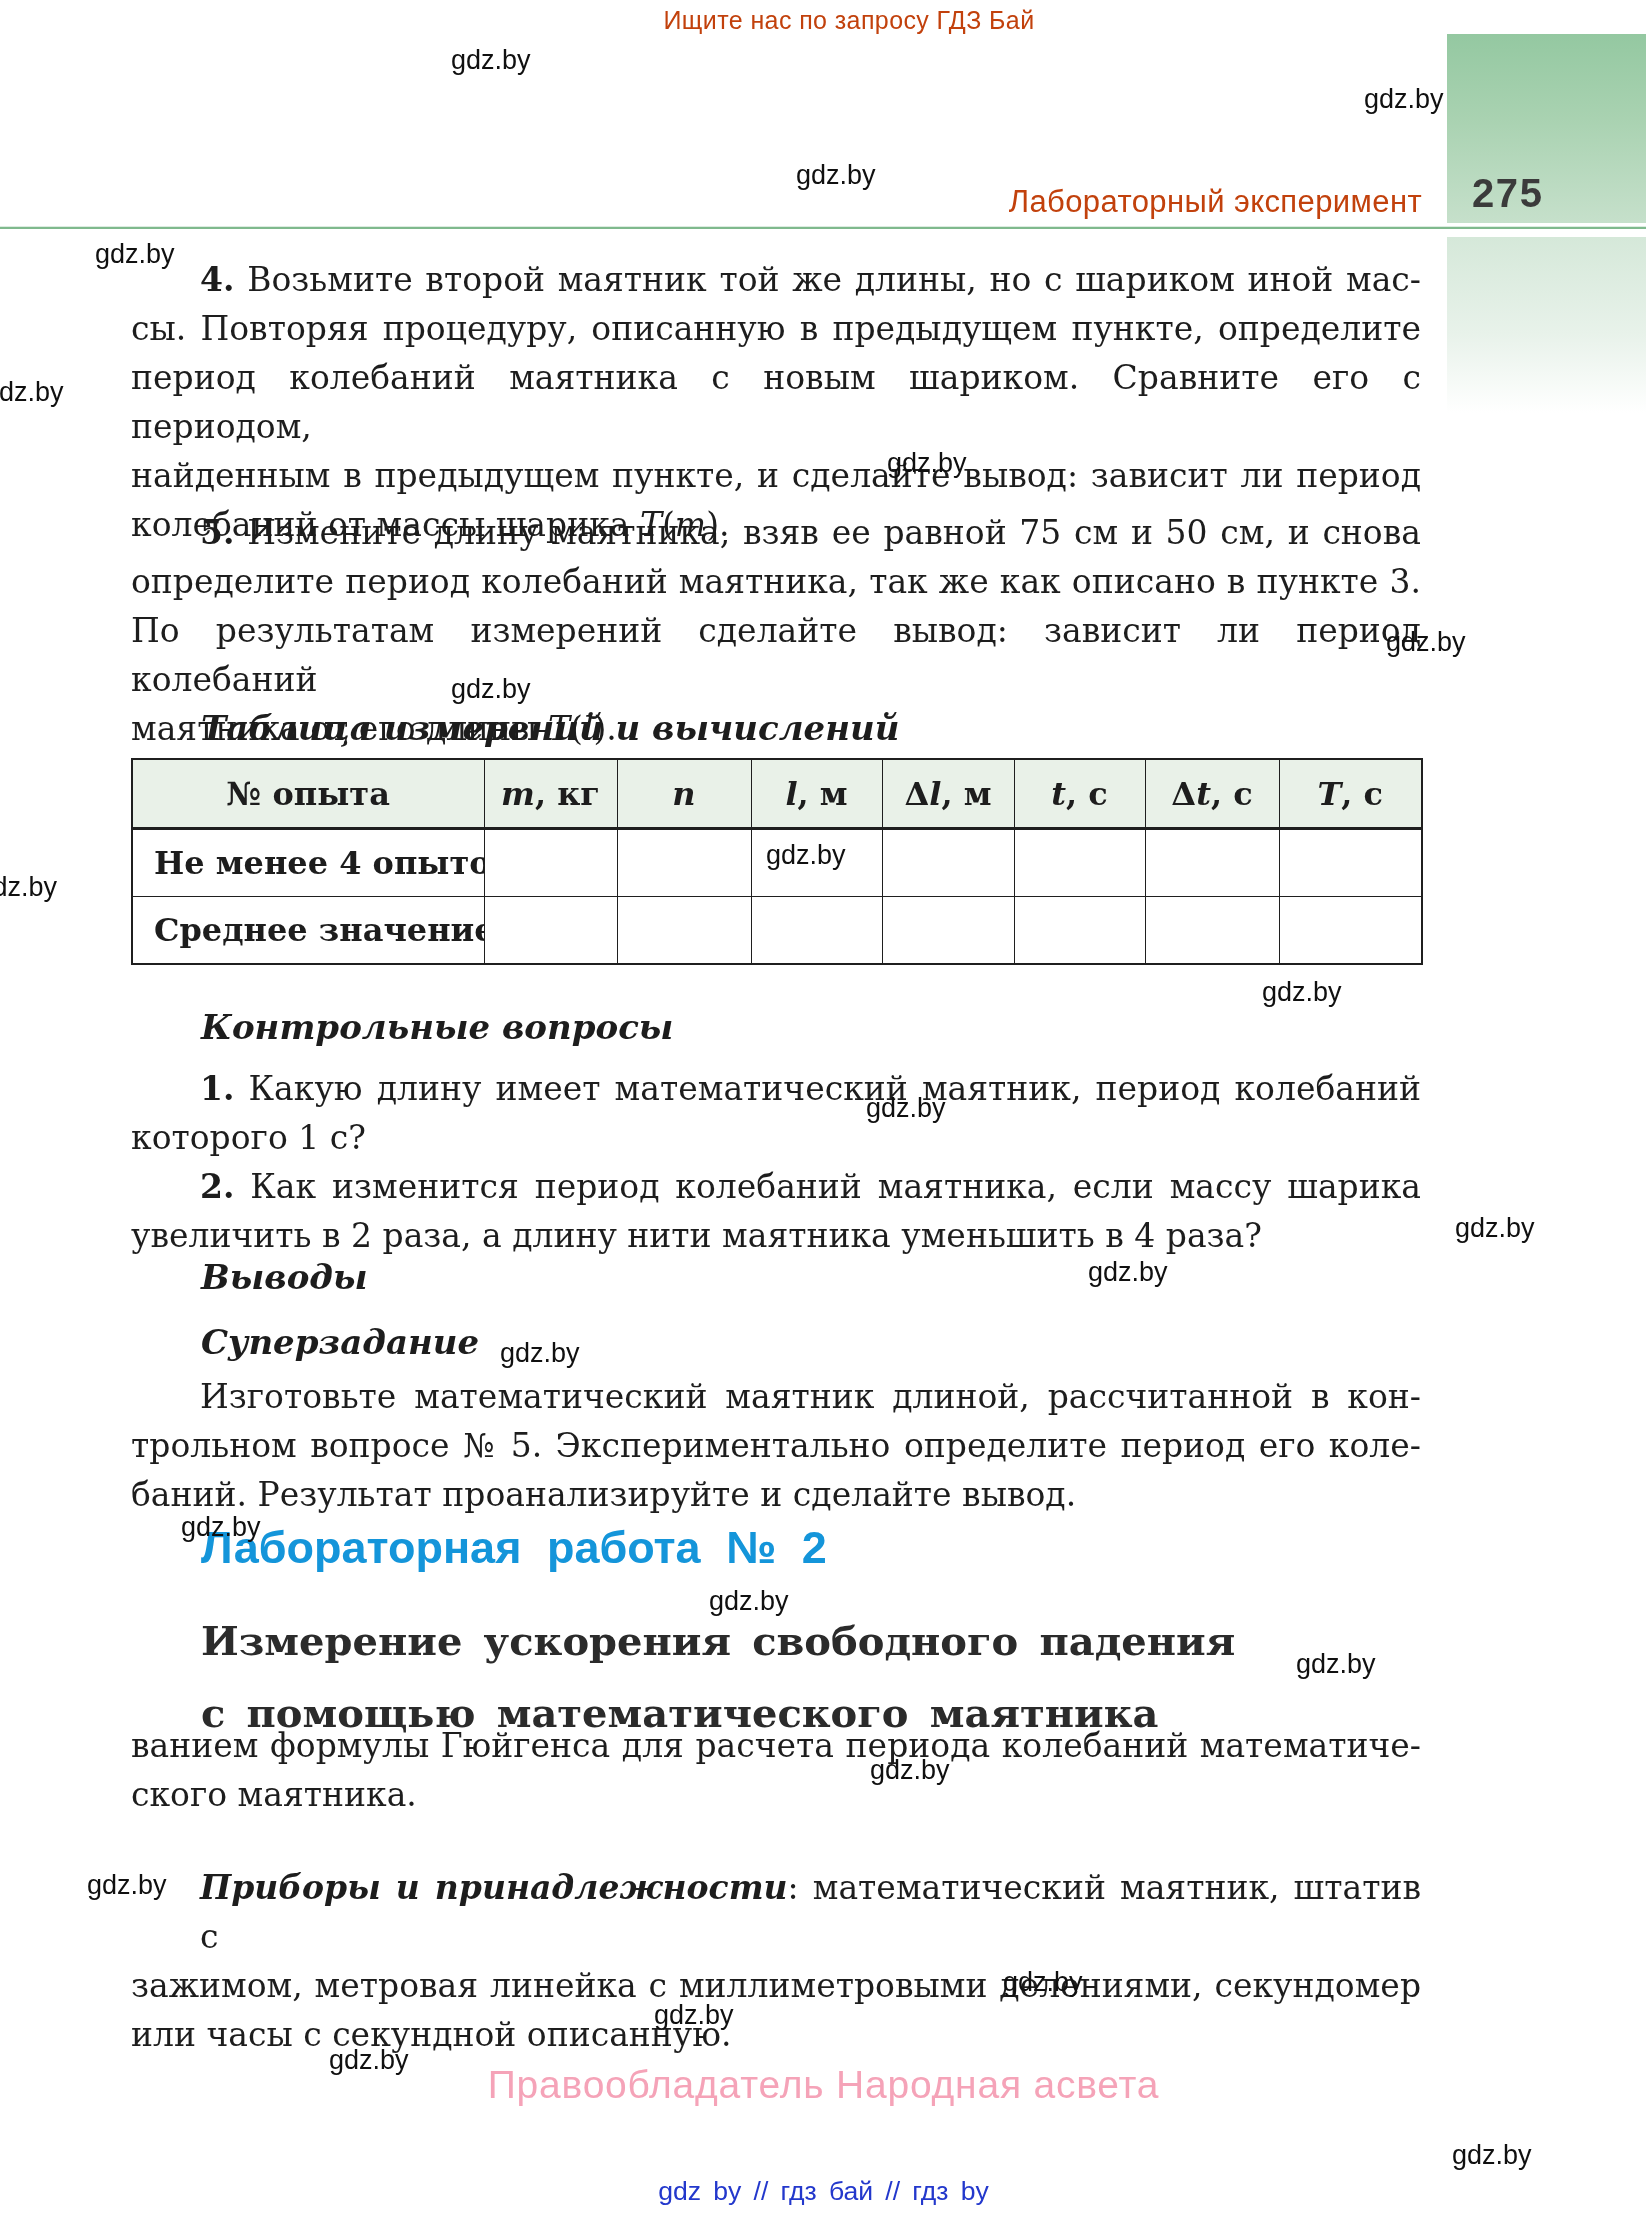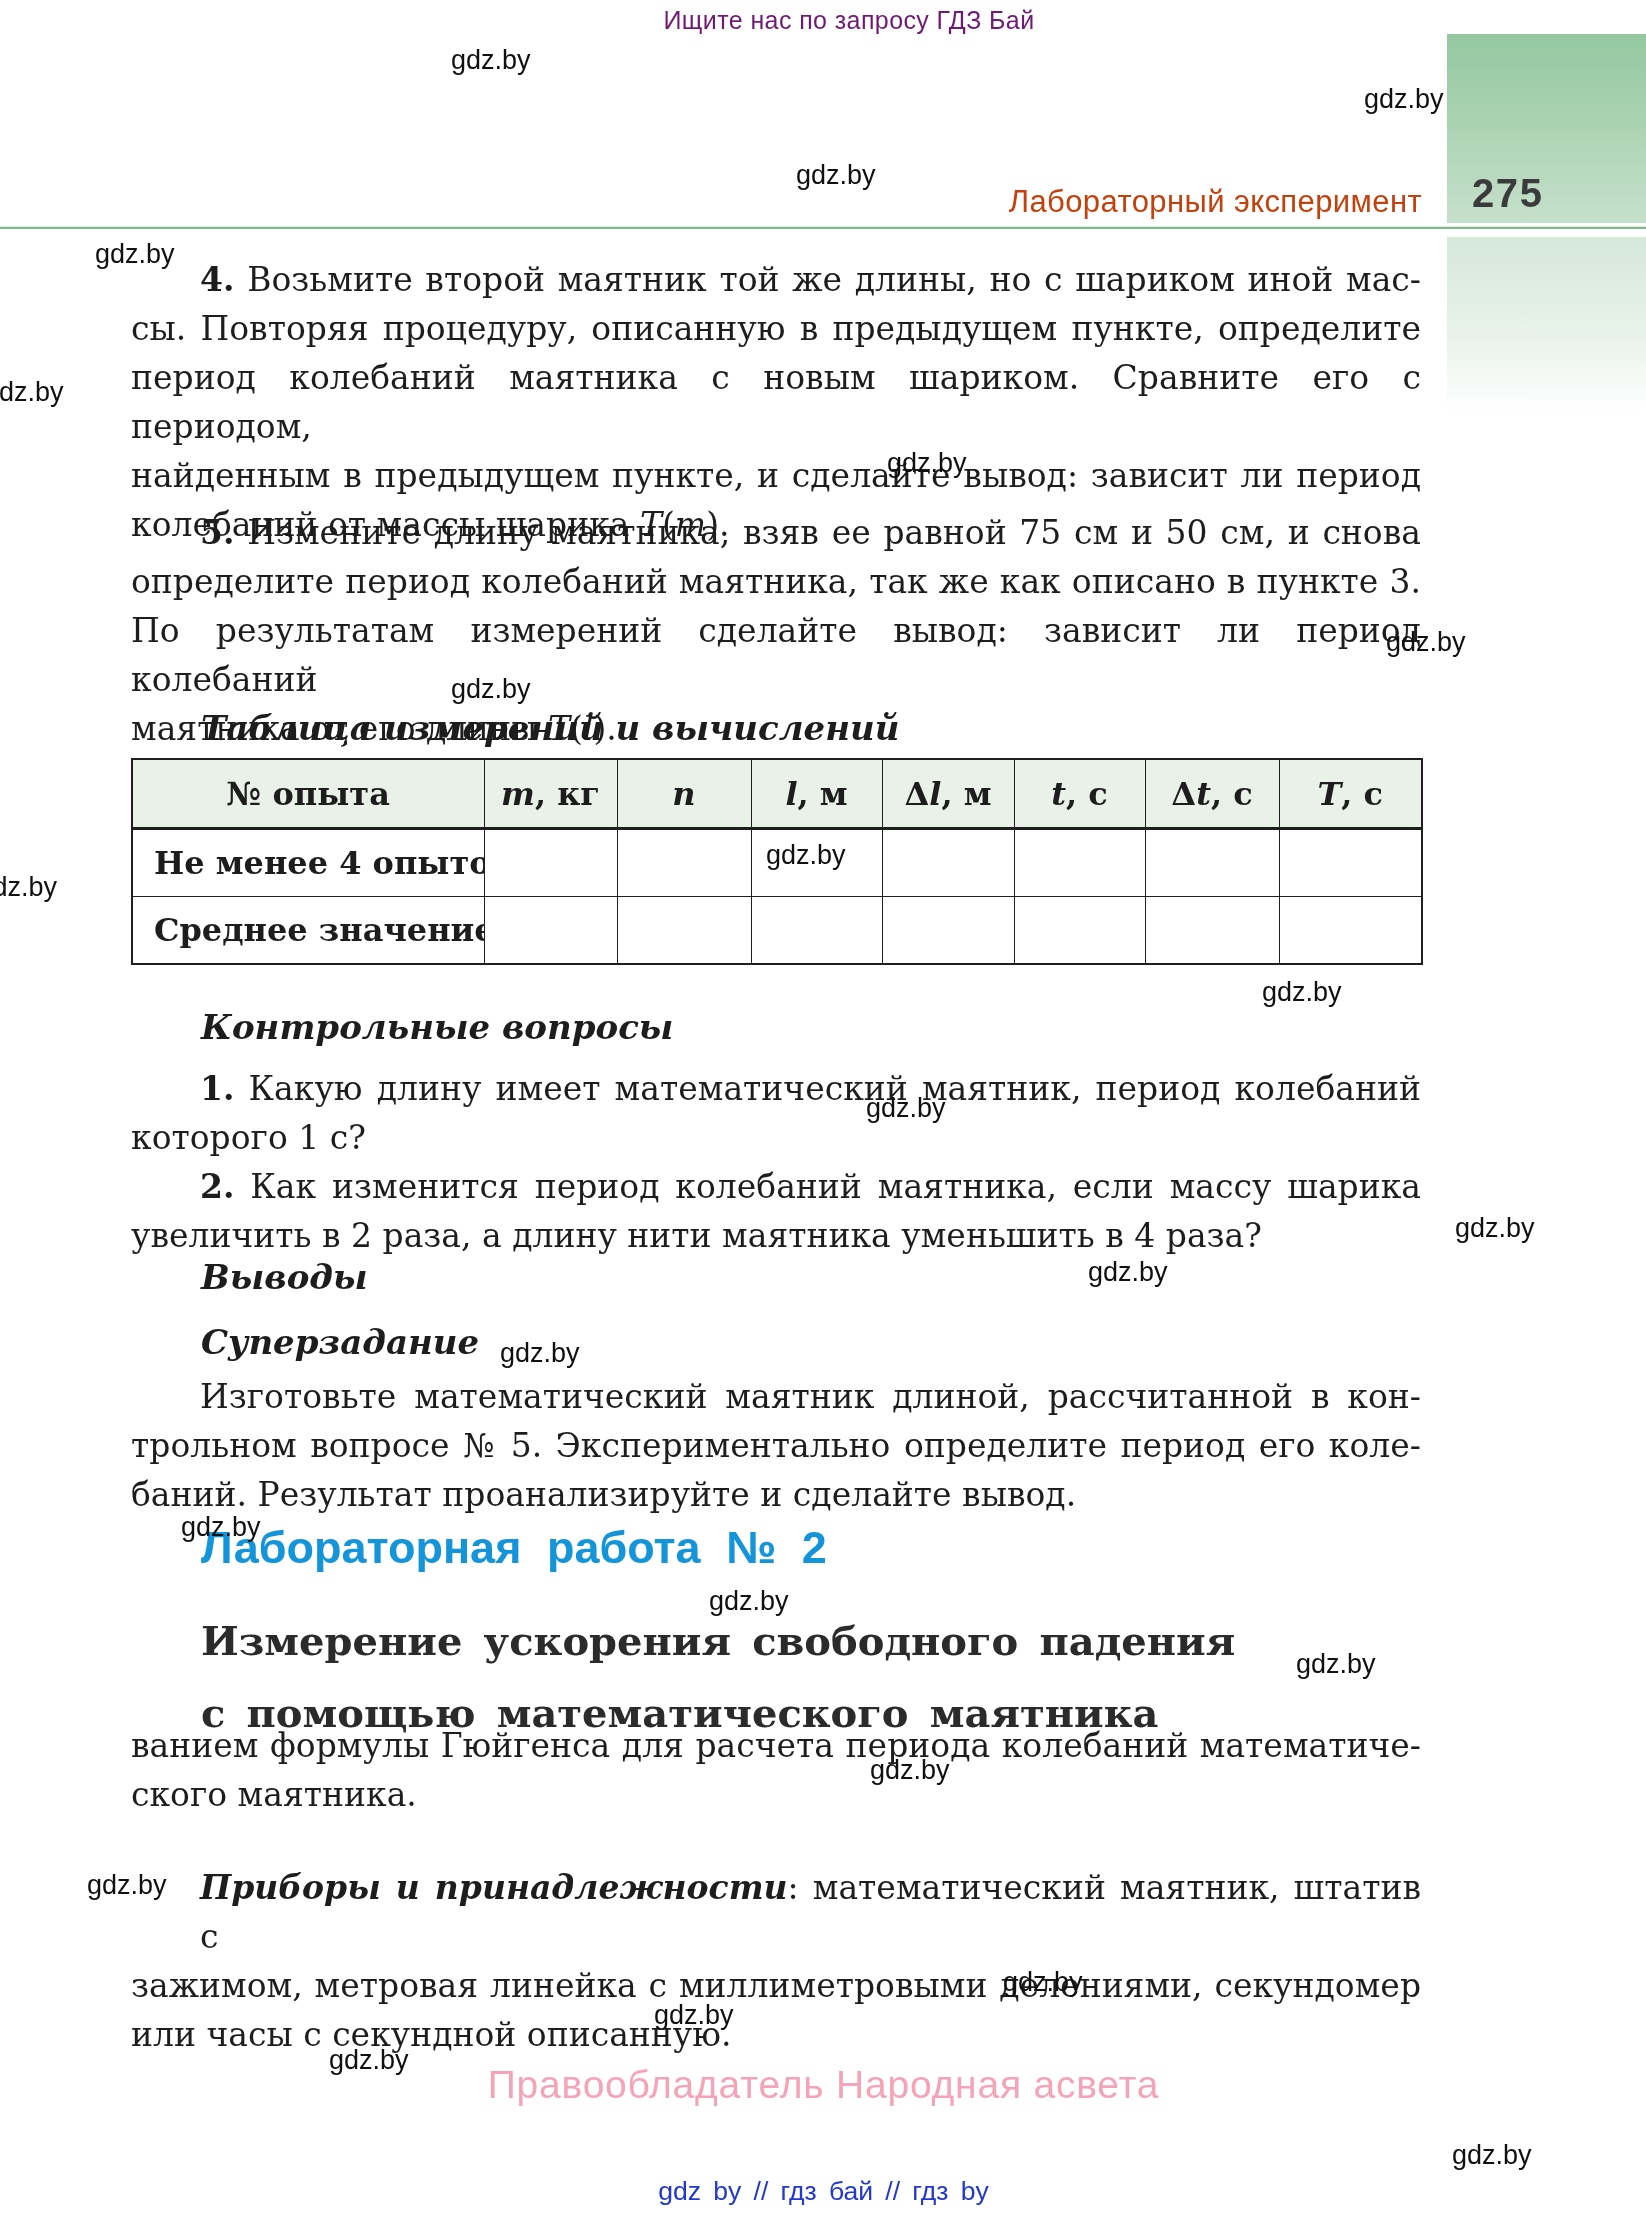--- a/index.html
+++ b/index.html
@@ -6,21 +6,21 @@
   .page {
     position:relative; width:1647px; height:2216px; background:#ffffff;
     font-family:"DejaVu Serif", serif; color:#1d1d1d; overflow:hidden;
   }
   .abs { position:absolute; }
 
   
   .promo {
     left:16px; right:0; top:6.4px; text-align:center;
     font-family:"Liberation Sans", sans-serif; font-size:25px; letter-spacing:0.4px;
-    color:#701a75; font-weight:500;padding-left:35px;
+    color:#c2410c; font-weight:500;padding-left:35px;
   }
 
   
   .green-block-top {
     left:1447px; top:34px; width:200px; height:189px;
     background:linear-gradient(180deg,#94c8a1 0%, #a9d2b1 45%, #c6e0cb 100%);
   }
   .green-block-bottom {
     left:1447px; top:237px; width:200px; height:176px;
     background:linear-gradient(180deg,#d5e8d9 0%, #e8f2ea 55%, #ffffff 100%);

